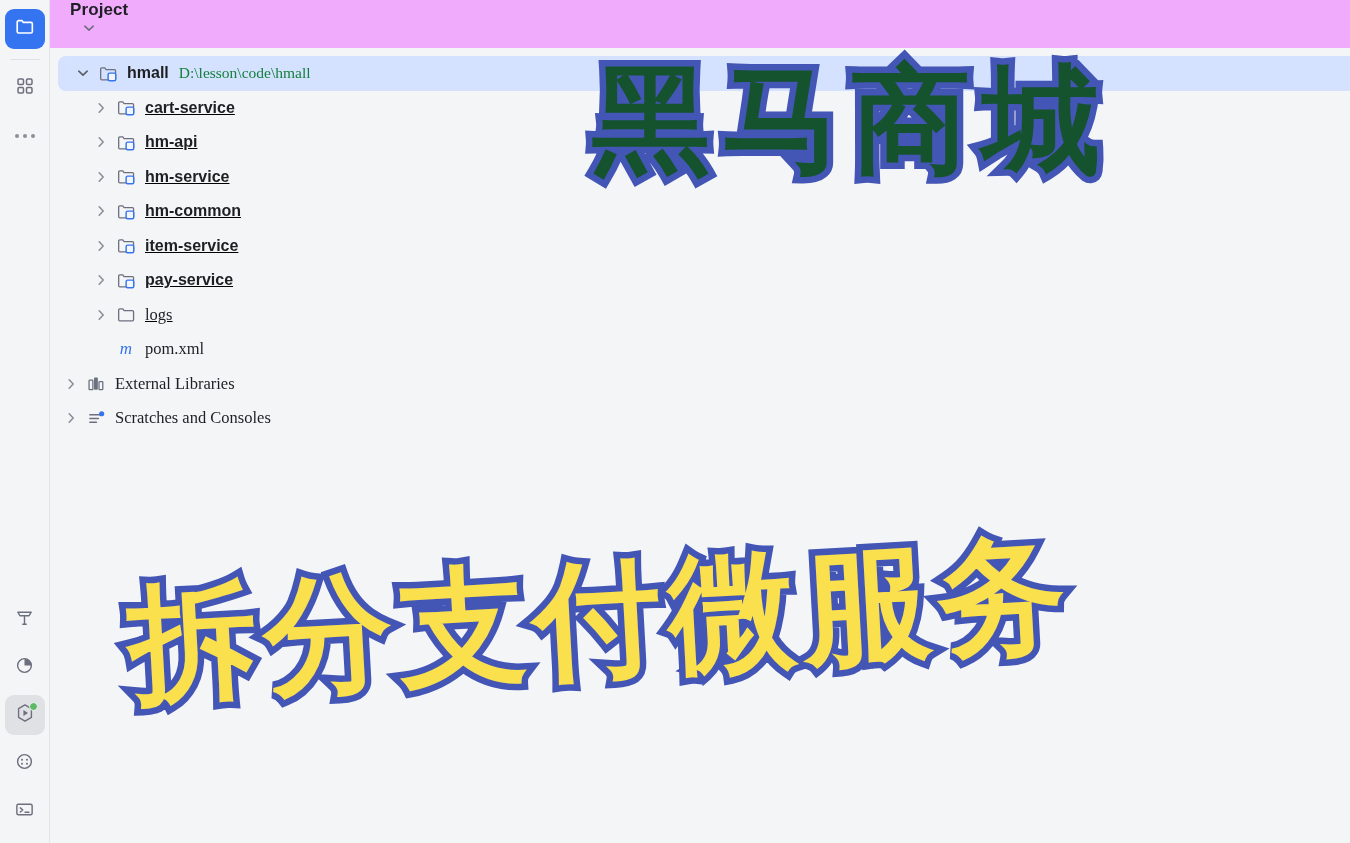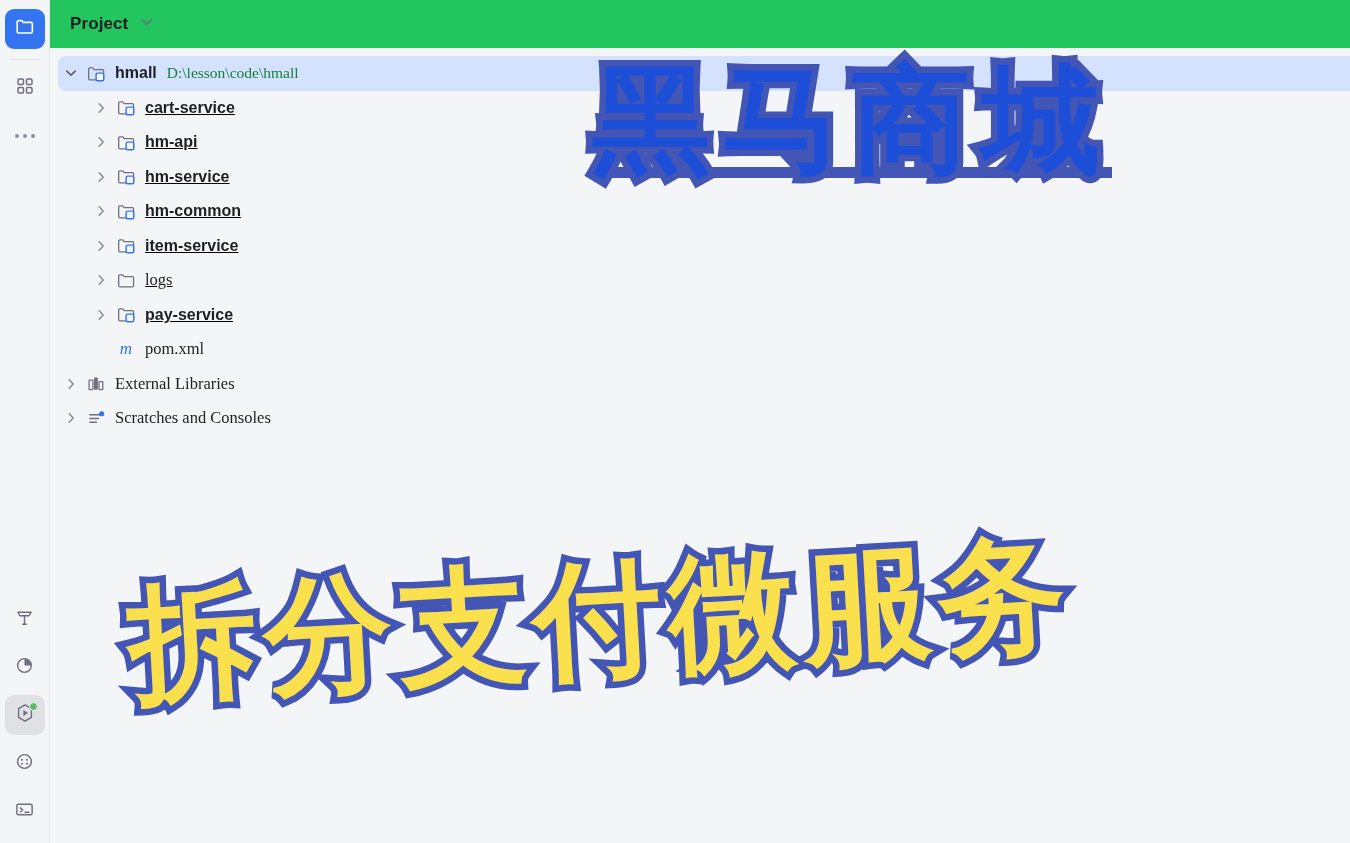--- a/index.html
+++ b/index.html
@@ -42,23 +42,24 @@
   .green-dot {
     position:absolute; width:9px; height:9px; border-radius:50%;
     background:#5fb865; border:1.5px solid #f4f5f7;
     right:7px; top:7px;
   }
 
   
   .panel-header {
     position: absolute; left: 50px; top: 0;
     width: 1300px; height: 48px;
-    display: flex; align-items: center;
+    display: flex; 
     padding-left: 20px;
-    background: #22c55e;
+    background: #f0abfc;
+    flex-direction: column;
   }
   .panel-title {
     font-size: 17px; font-weight: 700; color: #1e1f22;
     letter-spacing: .1px;
   }
   .chev-down {
     margin-left: 11px; display:inline-block;
   }
 
   
@@ -70,21 +71,21 @@
   .row {
     display: flex; align-items: center;
     height: 34.5px;
     padding-left: 8px;
     position: relative;
   }
   .row.selected {
     background: #d4e2ff;
     border-radius: 8px 0 0 8px;
     margin-left: 8px;
-    padding-left: 0;
+    padding-left: 12px;
   }
   .twisty {
     width: 26px; flex: 0 0 26px;
     display: flex; align-items: center; justify-content: center;
   }
   .ico {
     width: 24px; flex: 0 0 24px;
     display: flex; align-items: center; justify-content: center;
     margin-right: 7px;
   }
@@ -104,24 +105,23 @@
 
   
   .overlay { position: absolute; pointer-events: none; }
   .cn {
     font-family: "DejaVu Sans", "Liberation Sans", sans-serif;
     font-weight: 700;
     white-space: nowrap;
     line-height: 1;
   }
   .cn-white {
-    color: #1d4ed8;
+    color: #14532d;
     -webkit-text-stroke: 13px #4355b5;
     paint-order: stroke fill;
-    text-decoration: underline;
   }
   .cn-yellow {
     color: #fbe04e;
     -webkit-text-stroke: 13px #4355b5;
     paint-order: stroke fill;
   }
   .ov-title { left: 592px; top: 52px; font-size: 118px; letter-spacing: 12px; }
   .ov-sub   { left: 655px; top: 248px; font-size: 190px; letter-spacing: 6px; }
   .ov-foot  { left: 125px; top: 572px; font-size: 128px; letter-spacing: 7px;
               transform: rotate(-3.2deg); transform-origin: left top; }
@@ -323,38 +323,38 @@
 
     <div class="row indent-1">
       <span class="twisty">
         <svg width="16" height="16" viewBox="0 0 16 16" fill="none" stroke="#8a8f99" stroke-width="1.6" stroke-linecap="round" stroke-linejoin="round">
             <path d="M6.2 3.8L10.2 8l-4 4.2"></path>
           </svg>
       </span>
       <span class="ico">
         <svg width="21" height="21" viewBox="0 0 22 22" fill="none">
           <path d="M2.8 6.2a1.2 1.2 0 0 1 1.2-1.2h3.1l1.4 1.9h8.7a1.2 1.2 0 0 1 1.2 1.2v8.3a1.2 1.2 0 0 1-1.2 1.2H4a1.2 1.2 0 0 1-1.2-1.2z" stroke="#6c707e" stroke-width="1.35" stroke-linejoin="round"></path>
+          <rect x="10.6" y="10.6" width="8" height="8" rx="1.6" fill="#f4f5f7" stroke="#3574f0" stroke-width="1.5"></rect>
+        </svg>
+      </span>
+      <span class="label bold">pay-service</span>
+    </div>
+
+    <div class="row indent-1">
+      <span class="twisty">
+        <svg width="16" height="16" viewBox="0 0 16 16" fill="none" stroke="#8a8f99" stroke-width="1.6" stroke-linecap="round" stroke-linejoin="round">
+            <path d="M6.2 3.8L10.2 8l-4 4.2"></path>
+          </svg>
+      </span>
+      <span class="ico">
+        <svg width="21" height="21" viewBox="0 0 22 22" fill="none">
+          <path d="M2.8 6.2a1.2 1.2 0 0 1 1.2-1.2h3.1l1.4 1.9h8.7a1.2 1.2 0 0 1 1.2 1.2v8.3a1.2 1.2 0 0 1-1.2 1.2H4a1.2 1.2 0 0 1-1.2-1.2z" stroke="#6c707e" stroke-width="1.35" stroke-linejoin="round"></path>
         </svg>
       </span>
       <span class="label">logs</span>
-    </div>
-
-    <div class="row indent-1">
-      <span class="twisty">
-        <svg width="16" height="16" viewBox="0 0 16 16" fill="none" stroke="#8a8f99" stroke-width="1.6" stroke-linecap="round" stroke-linejoin="round">
-            <path d="M6.2 3.8L10.2 8l-4 4.2"></path>
-          </svg>
-      </span>
-      <span class="ico">
-        <svg width="21" height="21" viewBox="0 0 22 22" fill="none">
-          <path d="M2.8 6.2a1.2 1.2 0 0 1 1.2-1.2h3.1l1.4 1.9h8.7a1.2 1.2 0 0 1 1.2 1.2v8.3a1.2 1.2 0 0 1-1.2 1.2H4a1.2 1.2 0 0 1-1.2-1.2z" stroke="#6c707e" stroke-width="1.35" stroke-linejoin="round"></path>
-          <rect x="10.6" y="10.6" width="8" height="8" rx="1.6" fill="#f4f5f7" stroke="#3574f0" stroke-width="1.5"></rect>
-        </svg>
-      </span>
-      <span class="label bold">pay-service</span>
     </div>
 
 
 
     <div class="row indent-1-noarrow">
       <span class="ico">
         <svg width="22" height="22" viewBox="0 0 22 22">
           <text x="11" y="16" text-anchor="middle" font-family="Liberation Serif, serif" font-style="italic" font-size="17" fill="#3574f0">m</text>
         </svg>
       </span>

